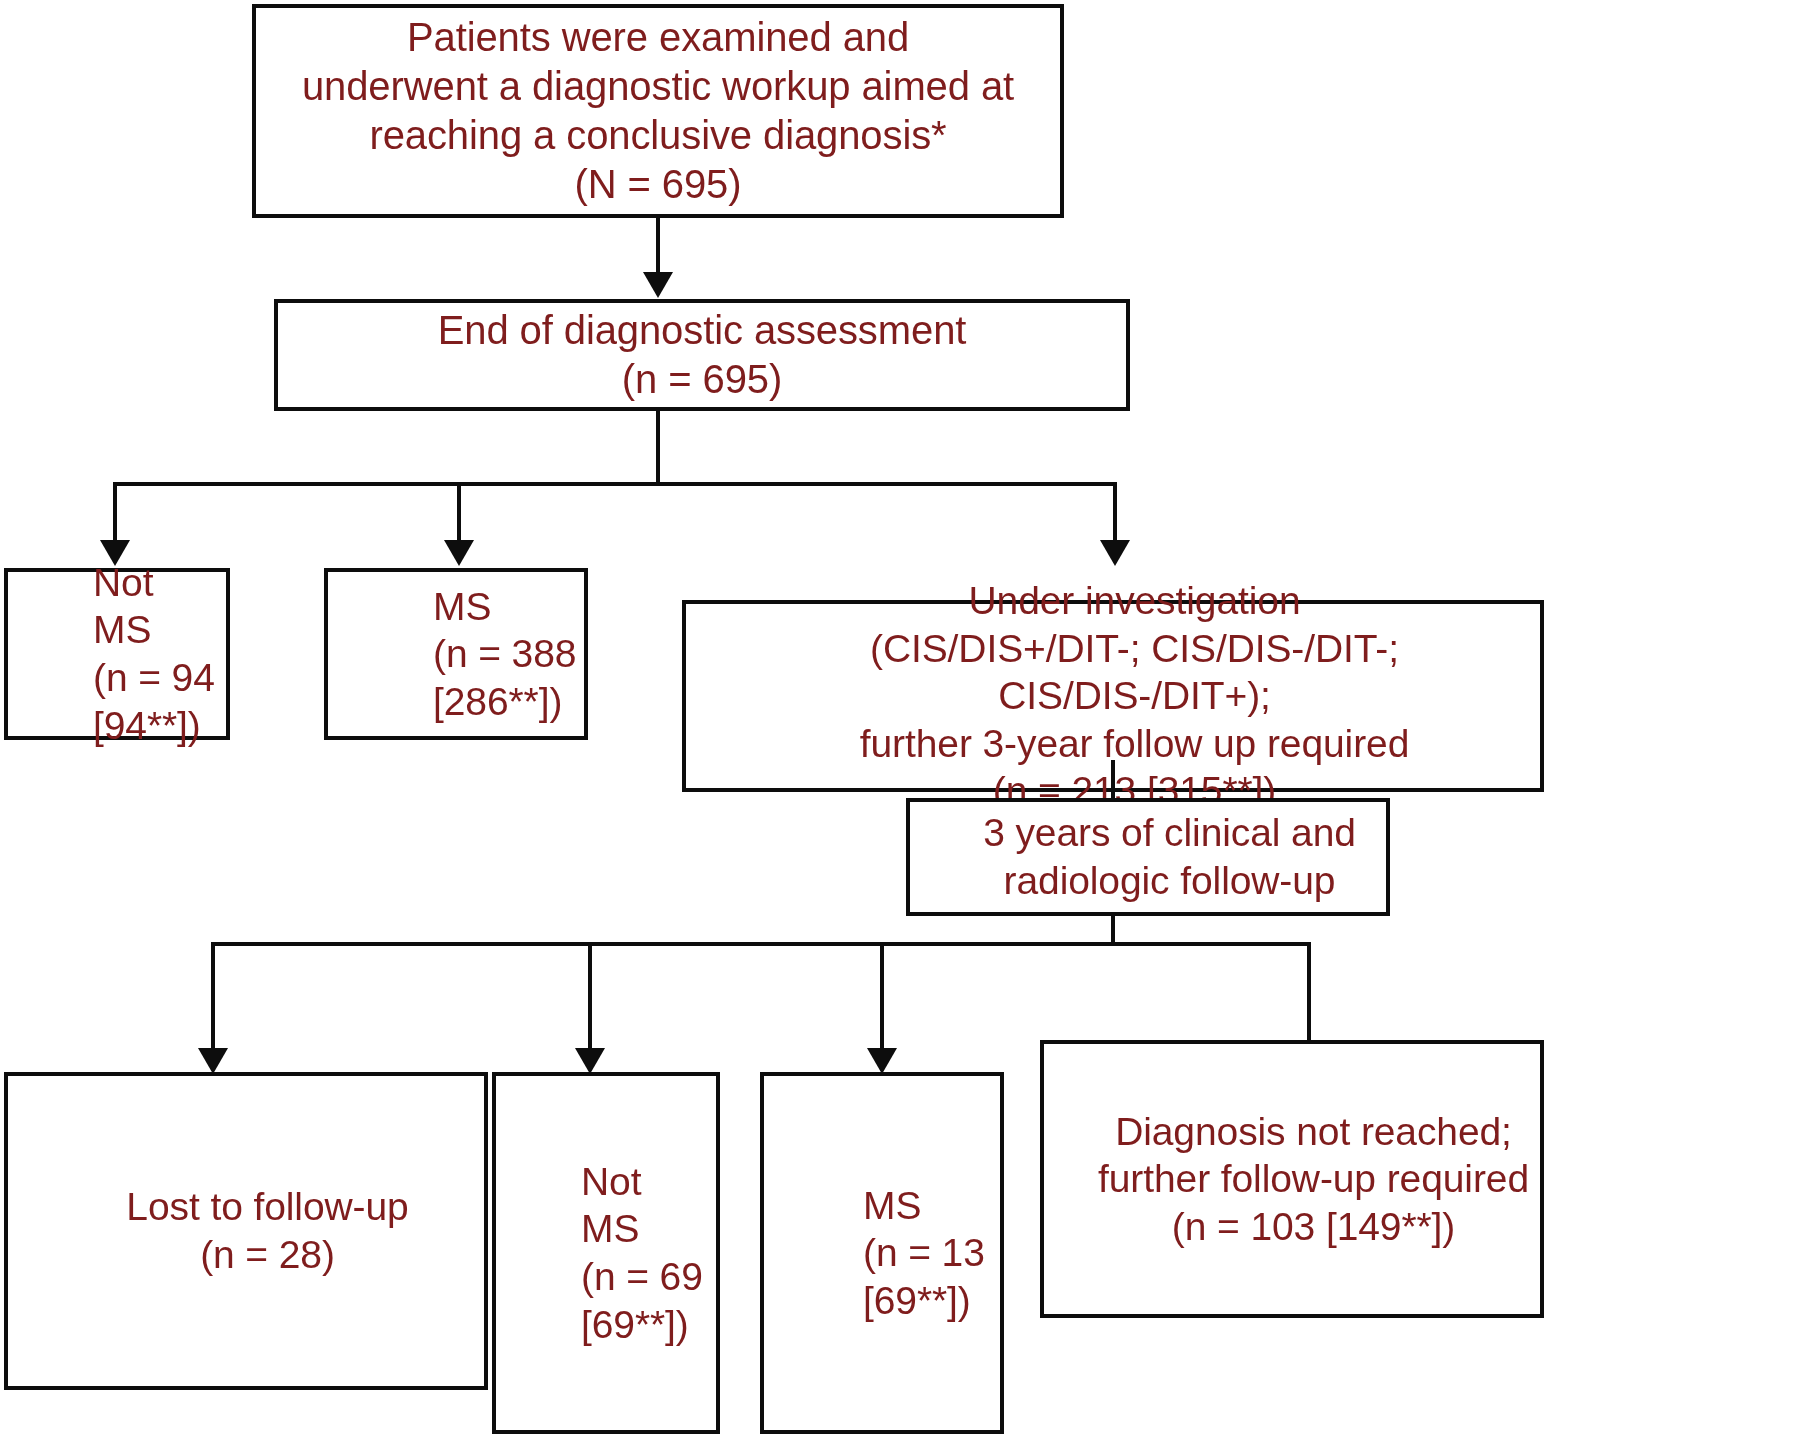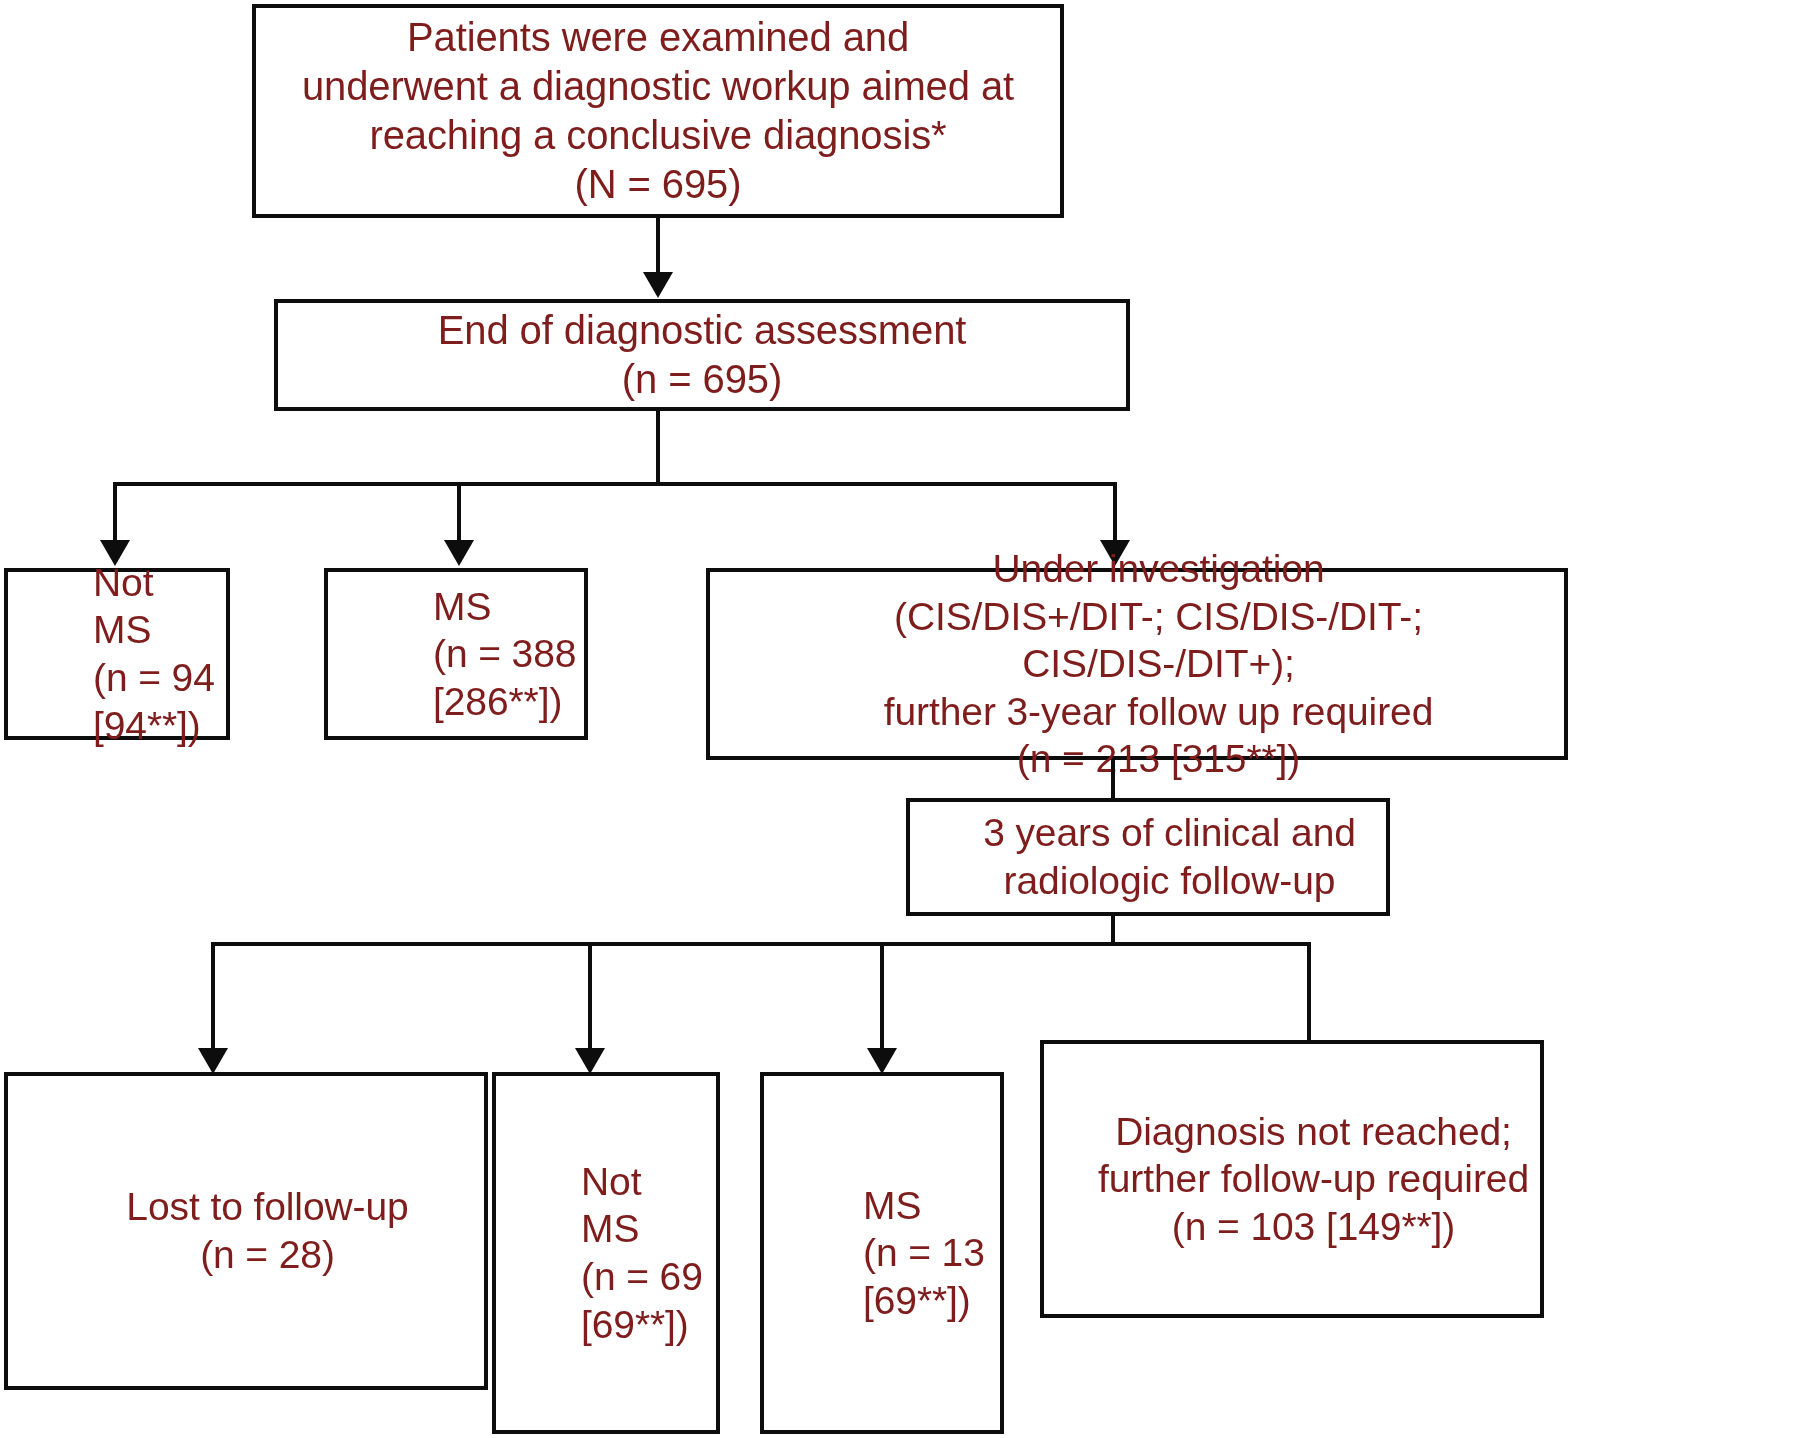--- a/index.html
+++ b/index.html
@@ -98,21 +98,21 @@
 (n = 94
 [94**])</span>
   </div>
 
   <div class="node fs-md" style="left:324px; top:568px; width:264px; height:172px; justify-content:flex-start;">
     <span class="node-text" style="text-align:left; padding-left:62px;">MS
 (n = 388
 [286**])</span>
   </div>
 
-  <div class="node fs-md" style="left:682px; top:568px; width:862px; height:192px;margin-left:24px;">
+  <div class="node fs-md" style="left:682px; top:600px; width:862px; height:192px;">
     <span class="node-text">Under investigation
 (CIS/DIS+/DIT-; CIS/DIS-/DIT-; CIS/DIS-/DIT+);
 further 3-year follow up required
 (n = 213 [315**])</span>
   </div>
 
   <div class="conn vline" style="left:1111px; top:760px; height:40px;"></div>
 
   <div class="node fs-md" style="left:870px; top:798px; width:484px; height:118px;margin-left:36px;">
     <span class="node-text">3 years of clinical and

